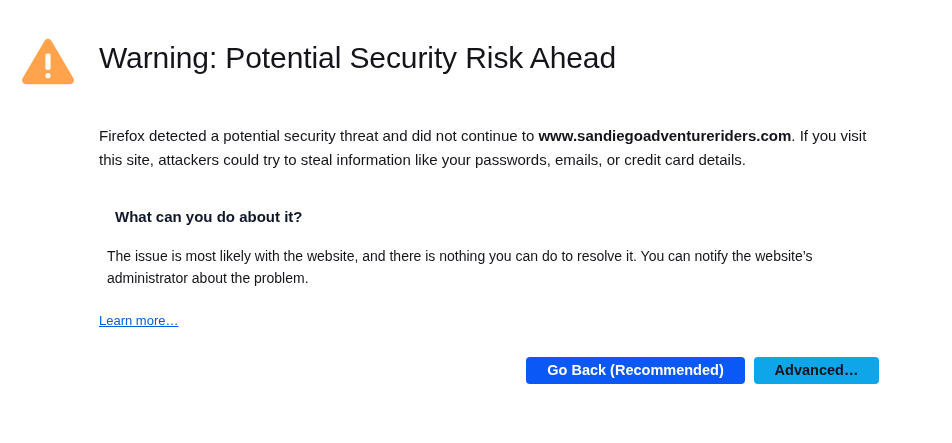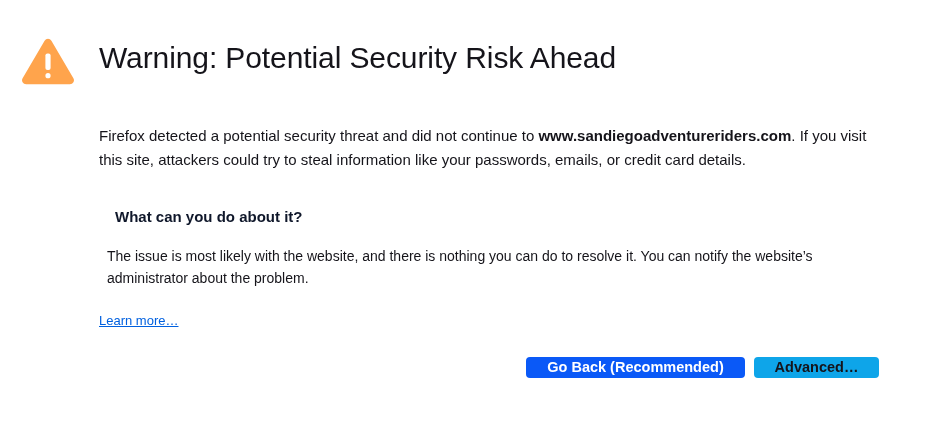--- a/index.html
+++ b/index.html
@@ -115,21 +115,21 @@
 
   .btn {
     font-family: "Liberation Sans", sans-serif;
     font-size: 14.5px;
     font-weight: 700;
     line-height: 1;
     border: none;
     border-radius: 4px;
     cursor: pointer;
     padding: 4px 16px;
-    height: 21px;
+    height: 27px;
     display: inline-flex;
     align-items: center;
     justify-content: center;
     white-space: nowrap;
   }
 
   .btn-primary {
     background: #0a59f7;
     color: #ffffff;
     min-width: 219px;

